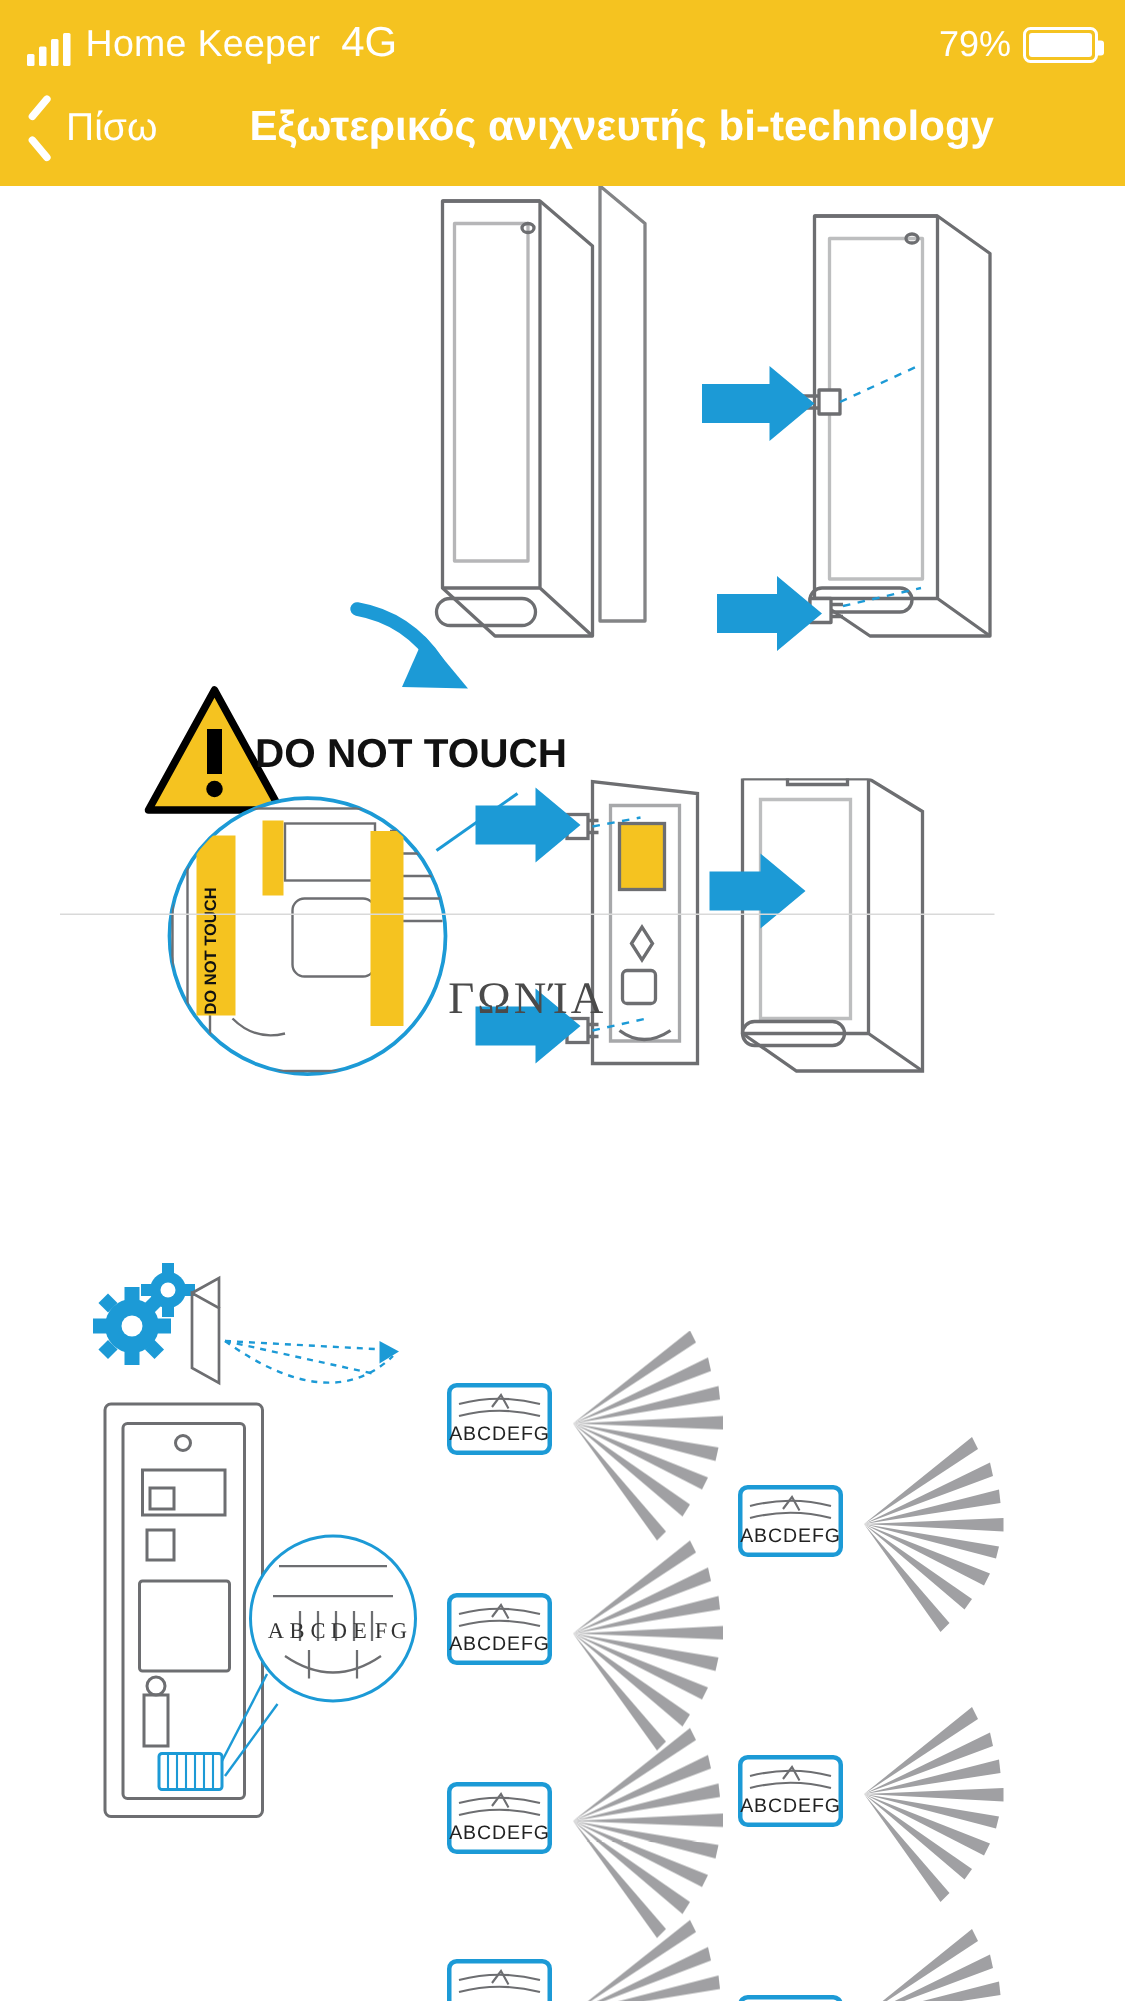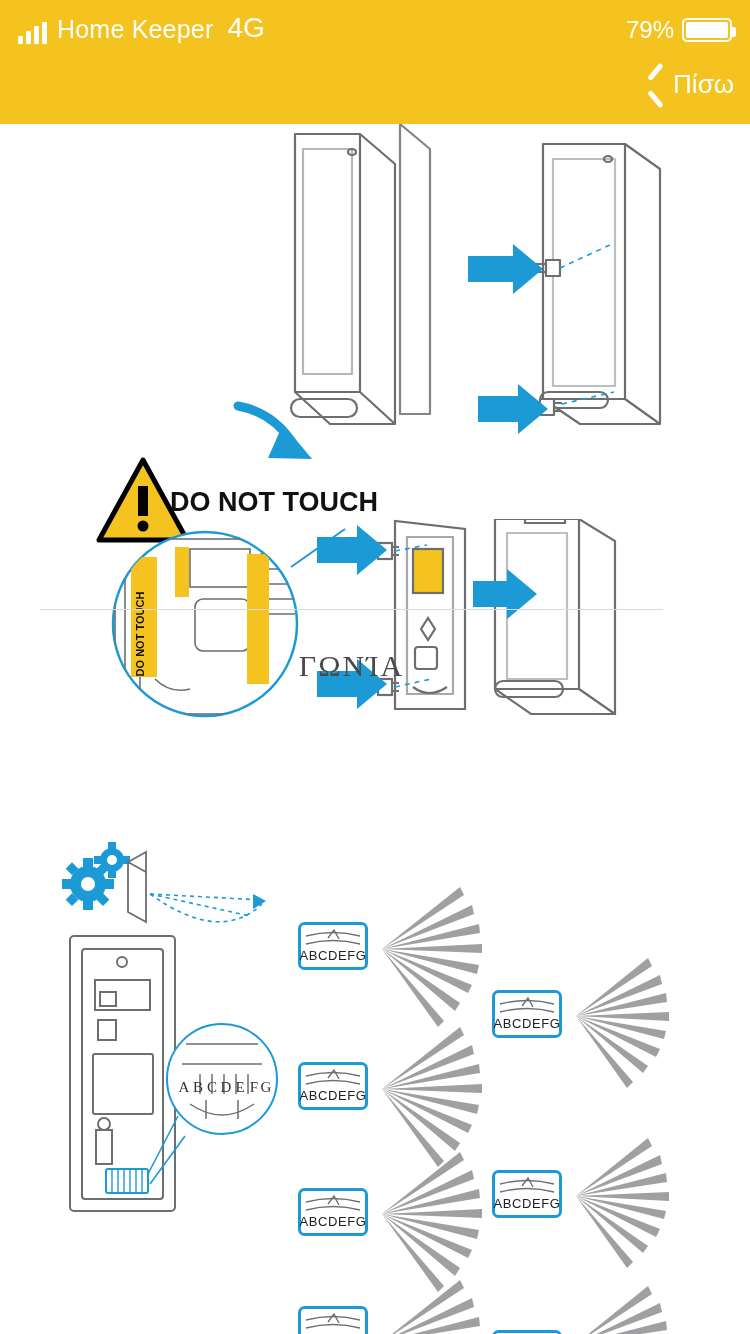--- a/index.html
+++ b/index.html
@@ -47,21 +47,20 @@
   .battery .fill { height: 100%; width: 100%; background: #ffffff; border-radius: 2px; }
 
   
   .nav-bar {
     height: 80px;
     background: #f5c320;
     display: flex;
     align-items: center;
     padding: 0 16px;
     color: #ffffff;
-    justify-content: flex-end;
   }
   .back-btn { display: flex; align-items: center; gap: 6px; cursor: pointer; }
   .chevron { width: 22px; height: 34px; position: relative; }
   .chevron::before, .chevron::after {
     content: ""; position: absolute; left: 4px; width: 20px; height: 5px;
     background: #ffffff; border-radius: 3px;
   }
   .chevron::before { top: 10px; transform: rotate(-50deg); transform-origin: left center; }
   .chevron::after { top: 22px; transform: rotate(50deg); transform-origin: left center; }
   .back-label { font-size: 26px; font-weight: 400; }
@@ -99,20 +98,21 @@
         <span class="fill"></span>
       </span>
   </span>
 </div>
 
 <div class="nav-bar">
   <div class="back-btn">
     <span class="chevron"></span>
     <span class="back-label">Πίσω</span>
   </div>
+  <div class="nav-title">Εξωτερικός ανιχνευτής bi-technology</div>
 </div>
 
 <div class="content">
 
   <svg class="fig" style="left:0;top:0;" width="750" height="480" viewBox="0 0 750 480">
     <g fill="none" stroke="#6d6e71" stroke-width="2.2" stroke-linejoin="round">
 
       <path d="M295 10 L295 268 L330 300 L395 300 L395 40 L360 10 Z"></path>
       <path d="M295 10 L360 10 M360 10 L360 268 L295 268 M360 268 L395 300"></path>
       <path d="M303 25 L352 25 L352 250 L303 250 Z" opacity="0.5"></path>

